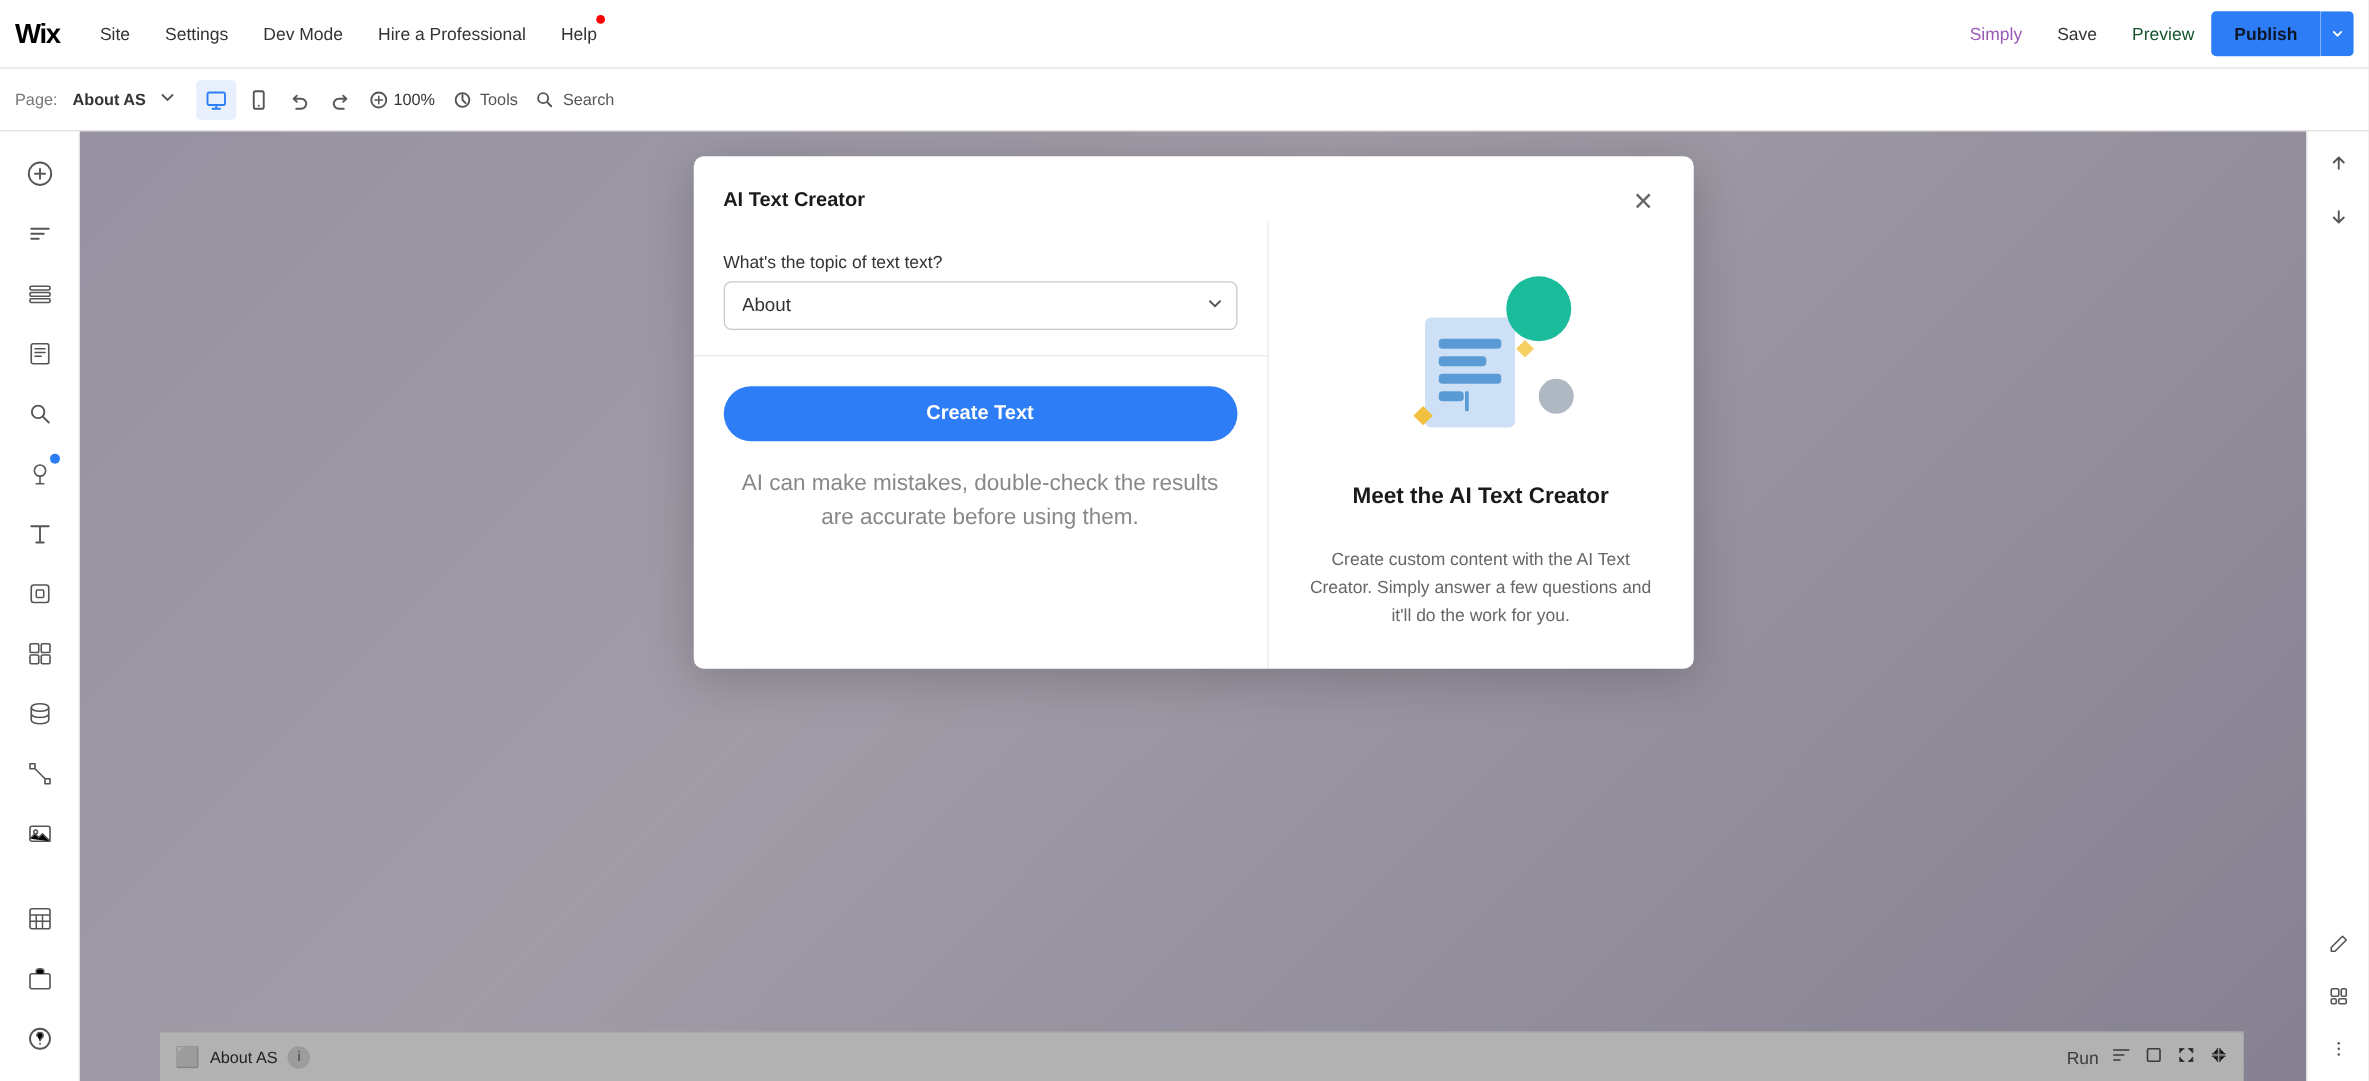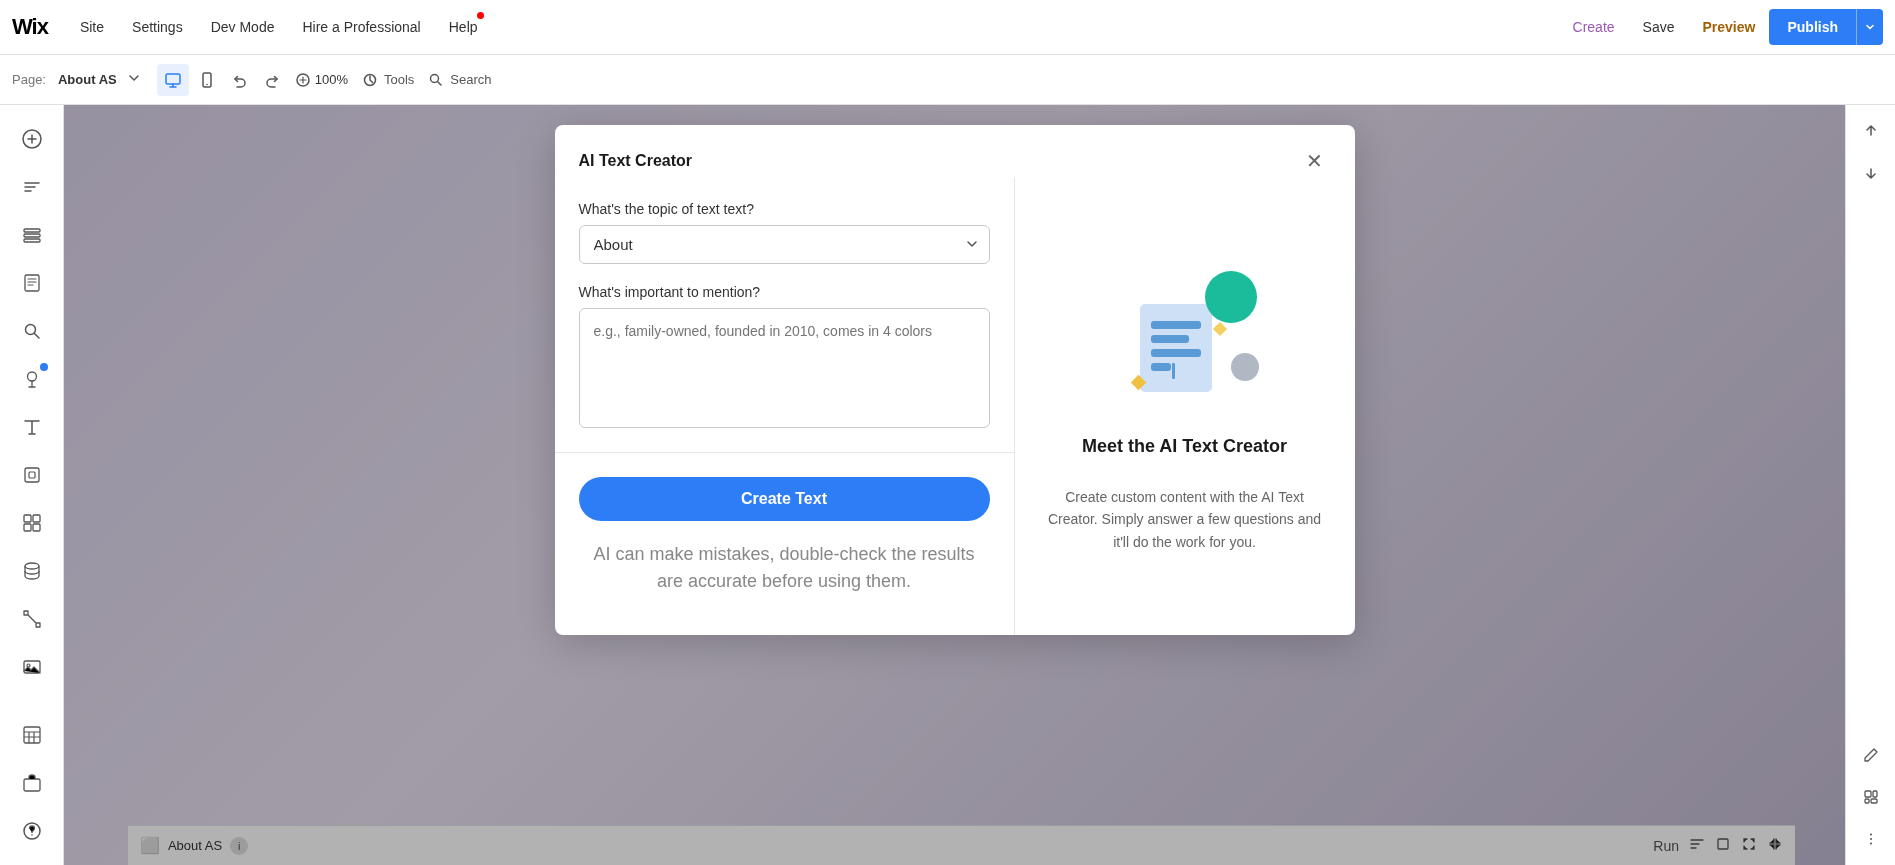--- a/index.html
+++ b/index.html
@@ -17,24 +17,24 @@
       display: flex; align-items: center;
     }
     .nav-help { position: relative; }
     .nav-help-dot {
       width: 7px; height: 7px; background: red; border-radius: 50%;
       position: absolute; top: 12px; right: 8px;
     }
     .nav-spacer { flex: 1; }
     .nav-upgrade { color: #9b59b6; font-size: 14px; cursor: pointer; padding: 0 14px; }
     .nav-save { color: #333; font-size: 14px; cursor: pointer; padding: 0 14px; }
-    .nav-preview { color: #a16207; font-size: 14px; cursor: pointer; padding: 0 14px; font-weight: bold; }
+    .nav-preview { color: #14532d; font-size: 14px; cursor: pointer; padding: 0 14px; }
     .nav-publish-group { display: flex; align-items: center; }
     .nav-publish-btn {
-      background: #2d7df6; color: #ffffff; font-size: 14px; font-weight: 600;
+      background: #2d7df6; color: #0f172a; font-size: 14px; font-weight: 600;
       border: none; border-radius: 4px 0 0 4px; padding: 8px 18px; cursor: pointer; height: 36px;
     }
     .nav-publish-arrow {
       background: #2d7df6; color: #fff; border: none; border-left: 1px solid rgba(255,255,255,0.4);
       border-radius: 0 4px 4px 0; padding: 8px 8px; cursor: pointer; height: 36px;
       display: flex; align-items: center;
     }
 
     
     .sec-nav {
@@ -193,21 +193,21 @@
   <span class="wix-logo">Wix</span>
   <div class="nav-item">Site</div>
   <div class="nav-item">Settings</div>
   <div class="nav-item">Dev Mode</div>
   <div class="nav-item">Hire a Professional</div>
   <div class="nav-item nav-help">
     <span>Help</span>
     <span class="nav-help-dot"></span>
   </div>
   <div class="nav-spacer"></div>
-  <div class="nav-upgrade">Create</div>
+  <div class="nav-upgrade">Simply</div>
   <div class="nav-save">Save</div>
   <div class="nav-preview">Preview</div>
   <div class="nav-publish-group">
     <button class="nav-publish-btn">Publish</button>
     <button class="nav-publish-arrow">
       <svg width="10" height="10" viewBox="0 0 10 10">
           <path d="M2 3.5L5 6.5L8 3.5" stroke="white" stroke-width="1.5" fill="none" stroke-linecap="round"></path>
         </svg>
     </button>
   </div>
@@ -394,24 +394,20 @@
                   <option value="Contact">Contact</option>
                   <option value="Blog">Blog</option>
                   <option value="Shop">Shop</option>
                 </select>
                 <span class="select-arrow">
                   <svg width="12" height="12" viewBox="0 0 12 12">
                       <path d="M2 4L6 8L10 4" stroke="#555" stroke-width="1.5" fill="none" stroke-linecap="round"></path>
                     </svg>
                 </span>
               </div>
-            </div>
-            <div>
-              <div class="form-label">What's important to mention?</div>
-              <textarea class="mention-textarea" placeholder="e.g., family-owned, founded in 2010, comes in 4 colors" style=""></textarea>
             </div>
             <hr class="divider">
             <button class="create-btn">Create Text</button>
             <p class="disclaimer">AI can make mistakes, double-check the results are accurate before using them.</p>
           </div>
 
           <div class="modal-info">
 
             <div class="ai-illustration">
               <svg width="160" height="160" viewBox="0 0 160 160">

